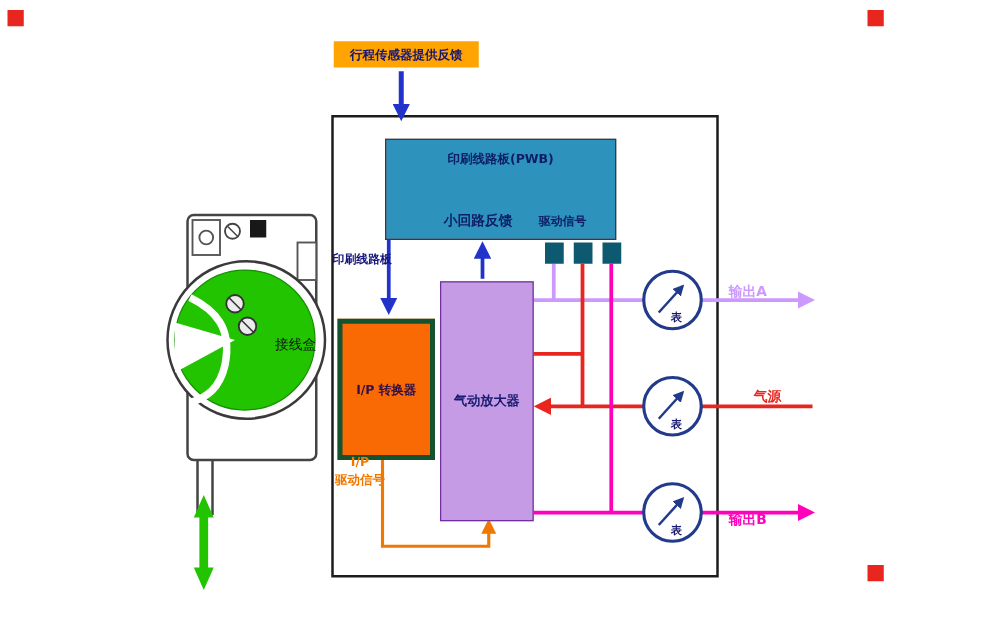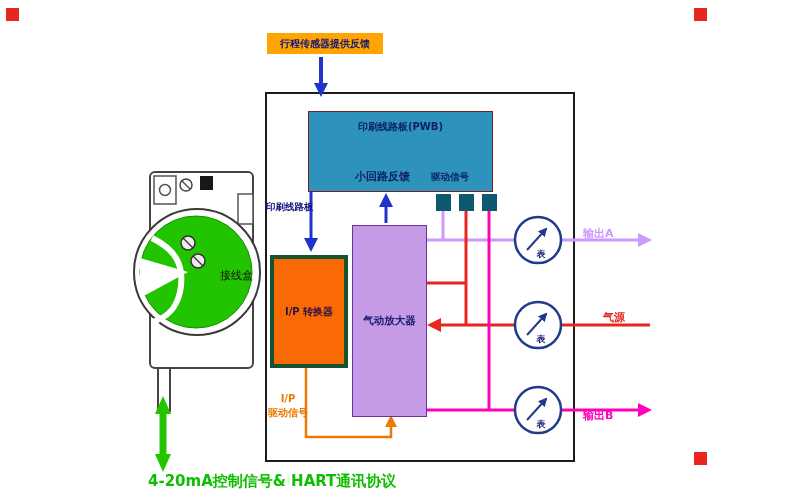--- a/index.html
+++ b/index.html
@@ -14,21 +14,21 @@
        color:#0d1e66;font-weight:bold;}
   .pwb-title{left:0;top:8px;width:100%;text-align:center;font-size:10px;}
   .pwb-small{left:46px;bottom:7px;font-size:11px;}
   .pwb-press{left:122px;bottom:7px;font-size:9.5px;}
   .sensor{width:15px;height:17px;background:#0d5a70;top:194px;}
   .drive-label{left:266px;top:201px;color:#15157a;font-size:9.5px;font-weight:bold;}
   .ip-box{left:270px;top:255px;width:70px;height:105px;background:#f96a05;border:4px solid #14532d;
           color:#301048;font-size:10px;font-weight:bold;display:flex;align-items:center;justify-content:center;text-align:right;}
   .amp-box{left:352px;top:225px;width:73px;height:190px;background:#c49be4;border:1.5px solid #7030a0;
            color:#1a1a70;font-size:10.5px;font-weight:bold;display:flex;align-items:center;justify-content:center;}
-  .ip-out{left:264px;top:392px;width:48px;color:#f07800;font-size:10px;font-weight:bold;
+  .ip-out{left:264px;top:364px;width:48px;color:#f07800;font-size:10px;font-weight:bold;
           text-align:center;line-height:14px;}
   .out-a{left:583px;top:226px;color:#cc99ff;font-size:11px;font-weight:bold;}
   .air{left:588px;top:310px;color:#e8251f;font-size:11px;font-weight:bold;margin-left:15px;}
   .out-b{left:583px;top:408px;color:#ff00bb;font-size:11px;font-weight:bold;}
   .jbox{left:220px;top:268px;color:#111;font-size:11px;}
   .bottom-label{left:148px;top:472px;color:#0fbe00;font-size:15px;font-weight:bold;}
   svg{position:absolute;left:0;top:0;}
 </style>
 </head>
 <body>
@@ -143,15 +143,14 @@
     <div>I/P</div>
     <div>驱动信号</div>
   </div>
 
   <div class="abs out-a">输出A</div>
   <div class="abs air">气源</div>
   <div class="abs out-b">输出B</div>
 
   <div class="abs jbox">接线盒</div>
 
-  <div class="abs bottom-label">4-20mA控制信号&amp; HART通讯协议</div>
 
 </div>
 
 </body></html>

